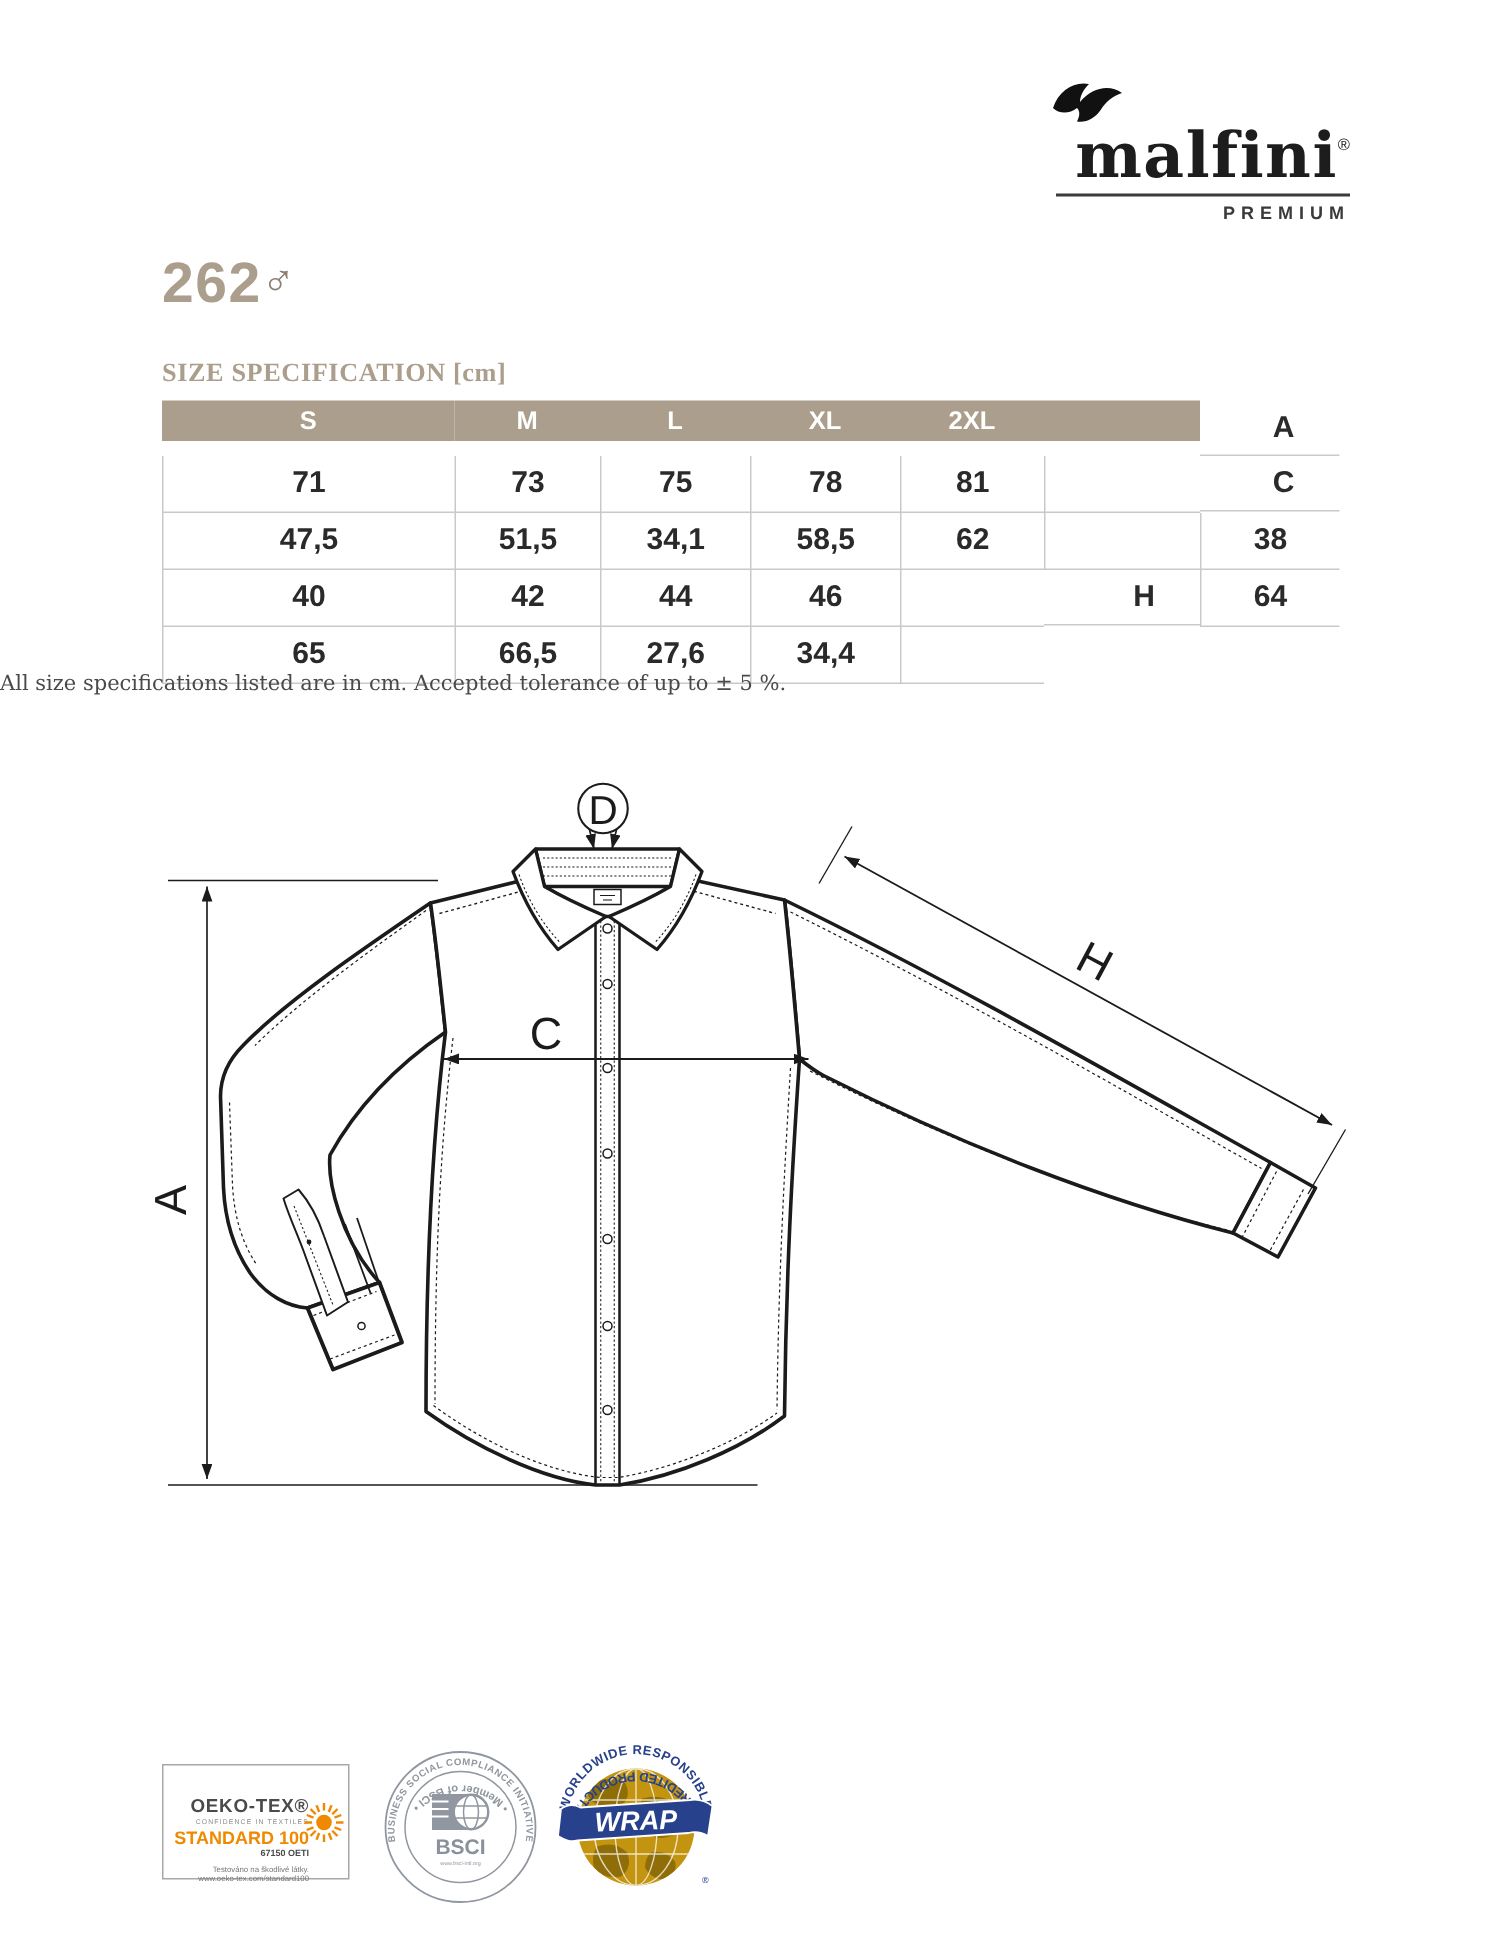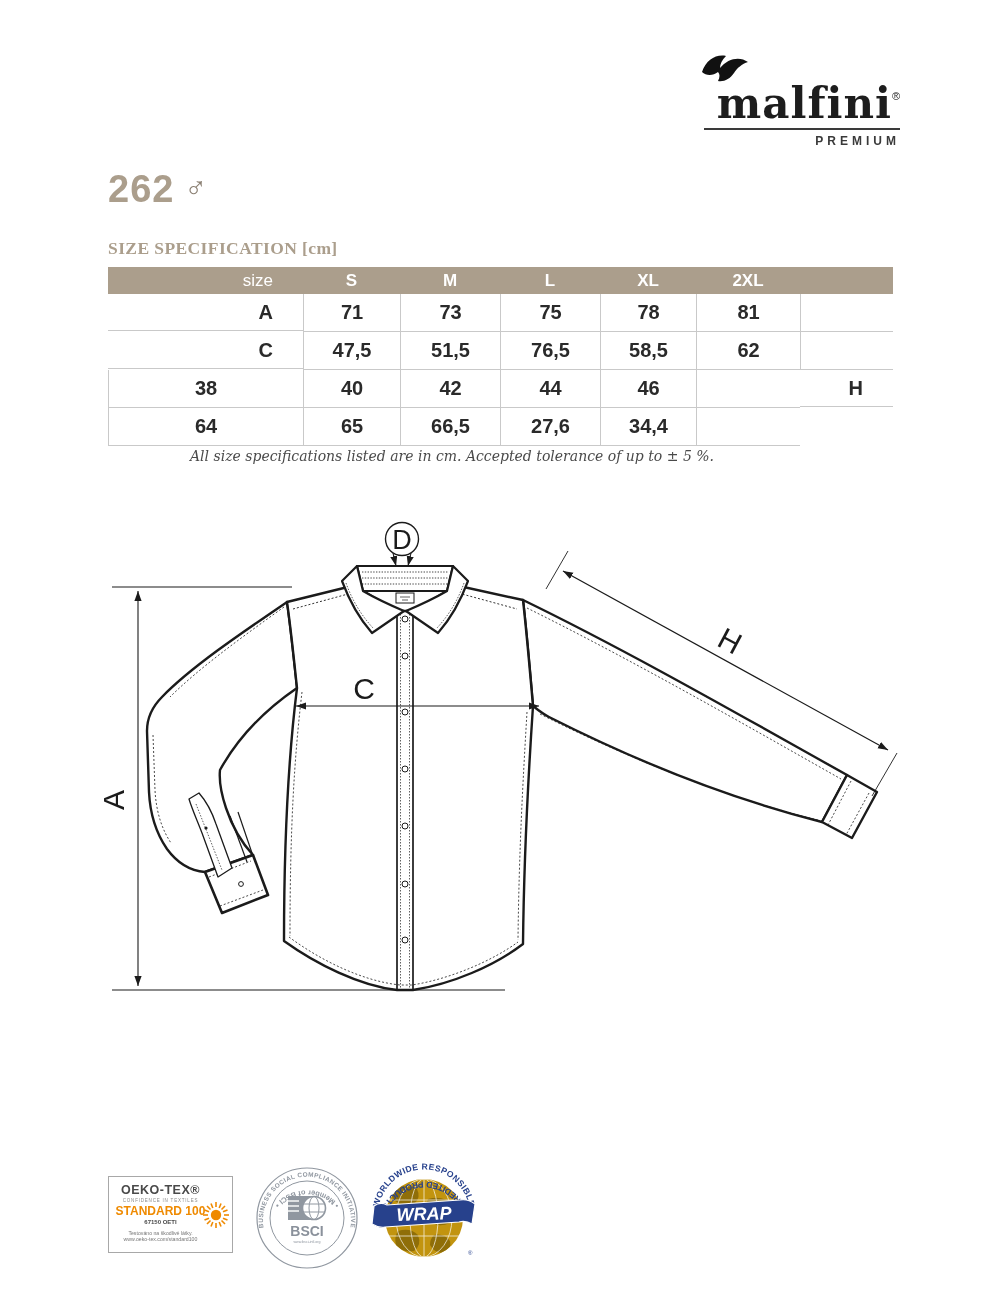--- a/index.html
+++ b/index.html
@@ -9,49 +9,49 @@
   
   .logo{position:absolute;top:52px;right:100px;width:250px;text-align:right;}
   .logo .bird{display:block;margin-left:auto;margin-right:148px;}
   .logo .word{font-family:"DejaVu Serif",serif;font-weight:700;
               font-size:42px;line-height:36px;color:#1d1d1d;letter-spacing:1px;}
   .logo .reg{font-size:11px;vertical-align:18px;font-style:normal;color:#1d1d1d;}
   .logo .rule{height:2px;background:#3a3a3a;width:196px;margin:6px 0 4px auto;}
   .logo .premium{font-size:12px;letter-spacing:4px;color:#3a3a3a;font-weight:bold;}
 
   
-  .title{position:absolute;left:108px;top:168px;display:flex;align-items:baseline;gap:10px;}
+  .title{position:absolute;left:108px;top:168px;display:flex;align-items:baseline;}
   .title .code{font-size:38px;font-weight:800;color:#ab9e8c;letter-spacing:1px;}
   .title .name{font-family:"DejaVu Serif",serif;font-size:41px;color:#191919;}
   .title .gender{font-size:30px;color:#8a7f72;transform:translateY(-4px);}
 
   .section-heading{position:absolute;left:108px;top:238px;font-size:17.5px;
                    font-weight:bold;color:#ab9e8c;letter-spacing:.4px;font-family:Liberation Serif, serif;}
 
   
   .size-table{position:absolute;left:108px;top:267px;width:785px;
               display:grid;grid-template-columns:195px 97px 100px 100px 96px 104px 93px;}
   .size-table .h{background:#ab9e8c;color:#ffffff;height:27px;display:flex;
                  align-items:center;justify-content:center;font-size:17px;font-weight:bold;}
   .size-table .h.lbl{justify-content:flex-end;padding-right:30px;box-sizing:border-box;font-weight:400;}
   .size-table .c{height:37px;display:flex;align-items:center;justify-content:center;
                  font-size:20px;font-weight:bold;color:#2a2a2a;
                  border-bottom:1px solid #c9c9c9;}
   .size-table .c.lbl{justify-content:flex-end;padding-right:30px;box-sizing:border-box;}
   .size-table .c.v{border-left:1px solid #c9c9c9;}
 
-  .tolerance-note{position:absolute;left:0;top:448px;width:904px;text-align:center;
-                  font-family:"DejaVu Serif",serif;font-style:italic;font-size:14px;color:#4a4a4a;}
+  .tolerance-note{position:absolute;left:0;top:448px;width:904px;
+                  font-family:"DejaVu Serif",serif;font-size:14px;color:#4a4a4a;}
 
   
   .diagram{position:absolute;left:80px;top:505px;}
 
   
   .oeko{position:absolute;left:108px;top:1176px;width:125px;height:77px;border:1px solid #a8a8a8;
-        box-sizing:border-box;padding:6px 26px 4px 6px;text-align:center;}
+        box-sizing:border-box;padding:20px 26px 4px 6px;text-align:right;}
   .oeko .t1{font-size:12.5px;font-weight:bold;color:#4a4a4a;letter-spacing:.5px;}
   .oeko .t2{font-size:4.5px;color:#8a8a8a;letter-spacing:.8px;margin-top:1px;}
   .oeko .t3{font-size:12px;font-weight:bold;color:#ef8a00;margin-top:1px;}
   .oeko .t4{font-size:6px;font-weight:bold;color:#4a4a4a;margin-top:1px;}
   .oeko .t5{font-size:5.2px;color:#777;margin-top:5px;}
   .oeko .t6{font-size:5.2px;color:#777;}
   .oeko .sun{position:absolute;right:2px;top:24px;}
 
   .bsci{position:absolute;left:255px;top:1166px;}
   .wrap{position:absolute;left:368px;top:1159px;}
@@ -71,40 +71,39 @@
 </div>
 
 <div class="title">
   <span class="code">262</span>
   <span class="gender">♂</span>
 </div>
 
 <div class="section-heading">SIZE SPECIFICATION [cm]</div>
 
 <div class="size-table">
-  <div class="h lbl">size</div>
   <div class="h">S</div>
   <div class="h">M</div>
   <div class="h">L</div>
   <div class="h">XL</div>
   <div class="h">2XL</div>
   <div class="h"></div>
 
   <div class="c lbl">A</div>
   <div class="c v">71</div>
   <div class="c v">73</div>
   <div class="c v">75</div>
   <div class="c v">78</div>
   <div class="c v">81</div>
   <div class="c v"></div>
 
   <div class="c lbl">C</div>
   <div class="c v">47,5</div>
   <div class="c v">51,5</div>
-  <div class="c v">76,5</div>
+  <div class="c v">34,1</div>
   <div class="c v">58,5</div>
   <div class="c v">62</div>
   <div class="c v"></div>
 
   <div class="c v">38</div>
   <div class="c v">40</div>
   <div class="c v">42</div>
   <div class="c v">44</div>
   <div class="c v">46</div>
   <div class="c v"></div>

